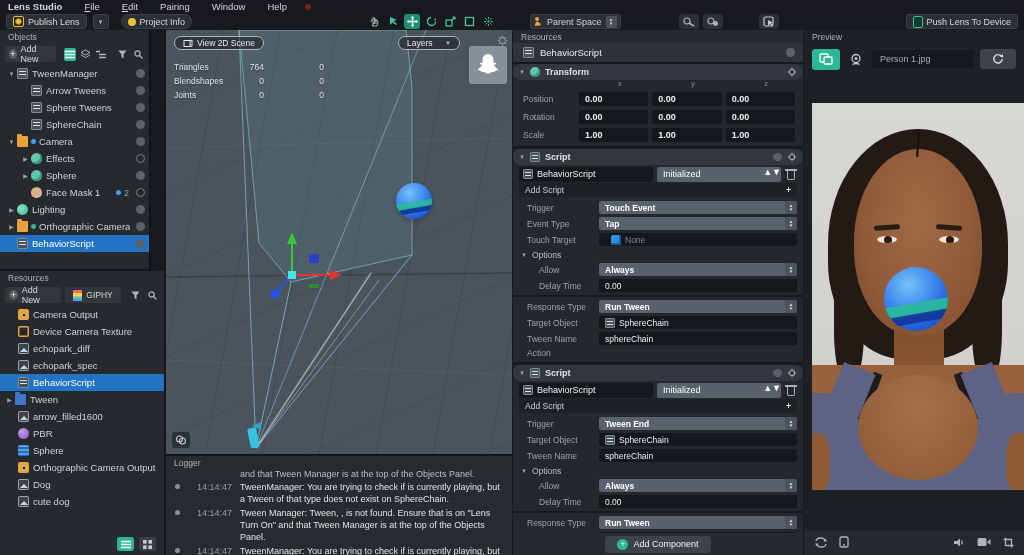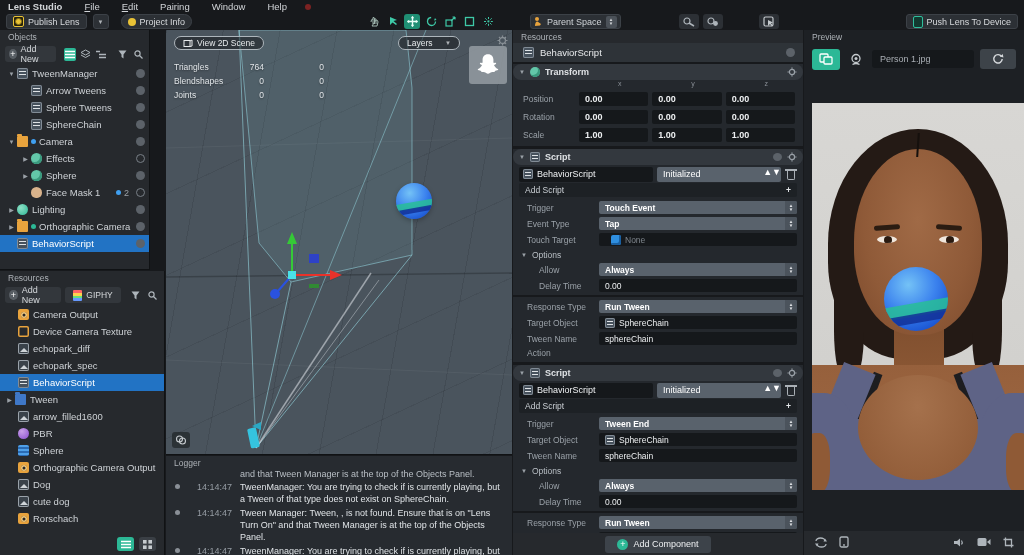--- a/index.html
+++ b/index.html
@@ -476,24 +476,20 @@
         <span class="lbl">Orthographic Camera Output</span>
       </div>
     <div class="trow" style="padding-left:18px">
         <span class="ic ic-img"></span>
         <span class="lbl">Dog</span>
       </div>
     <div class="trow" style="padding-left:18px">
         <span class="ic ic-img"></span>
         <span class="lbl">cute dog</span>
       </div>
-    <div class="trow" style="padding-left:18px">
-        <span class="ic ic-cam"></span>
-        <span class="lbl">Rorschach</span>
-      </div>
   </div>
   <div id="resbottom">
     <span class="viewbtn teal">
         <svg width="10" height="9">
           <path d="M0 1.5 H10 M0 4.5 H10 M0 7.5 H10" stroke="#fff" stroke-width="1.4"></path>
         </svg>
       </span>
     <span class="viewbtn grey">
         <svg width="9" height="9">
           <rect x="0" y="0" width="3.6" height="3.6" fill="#c5cace"></rect>

